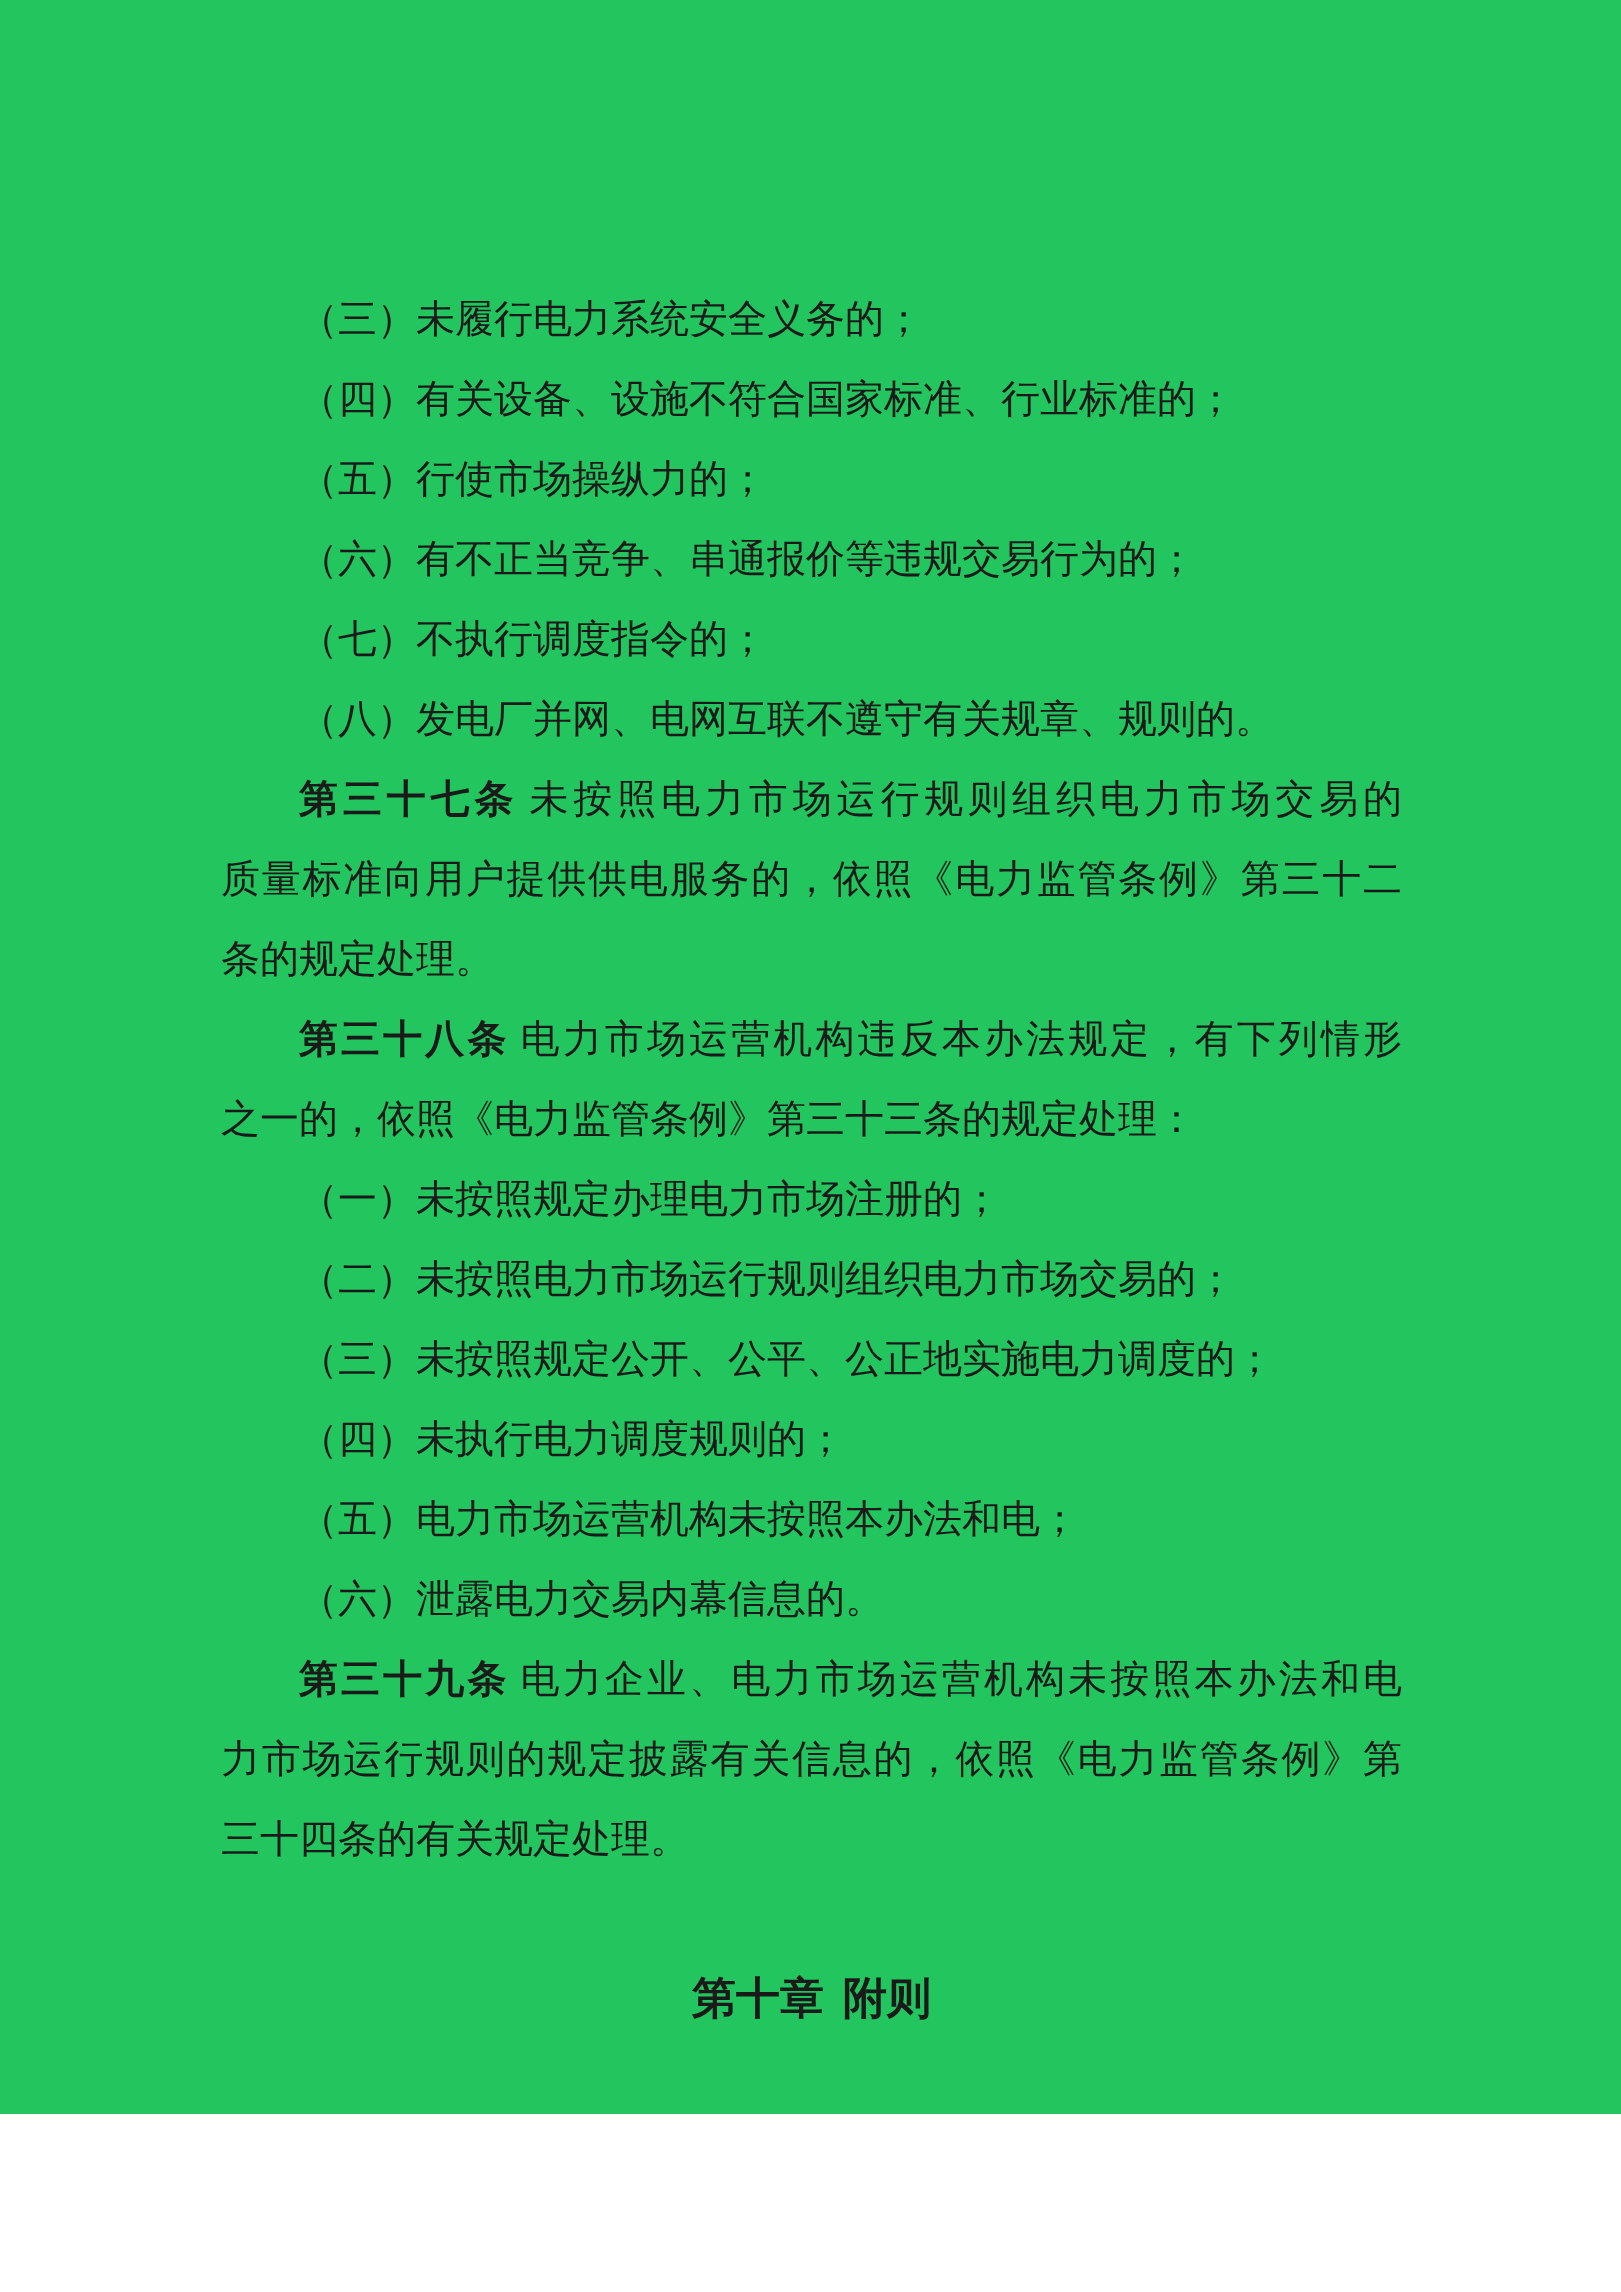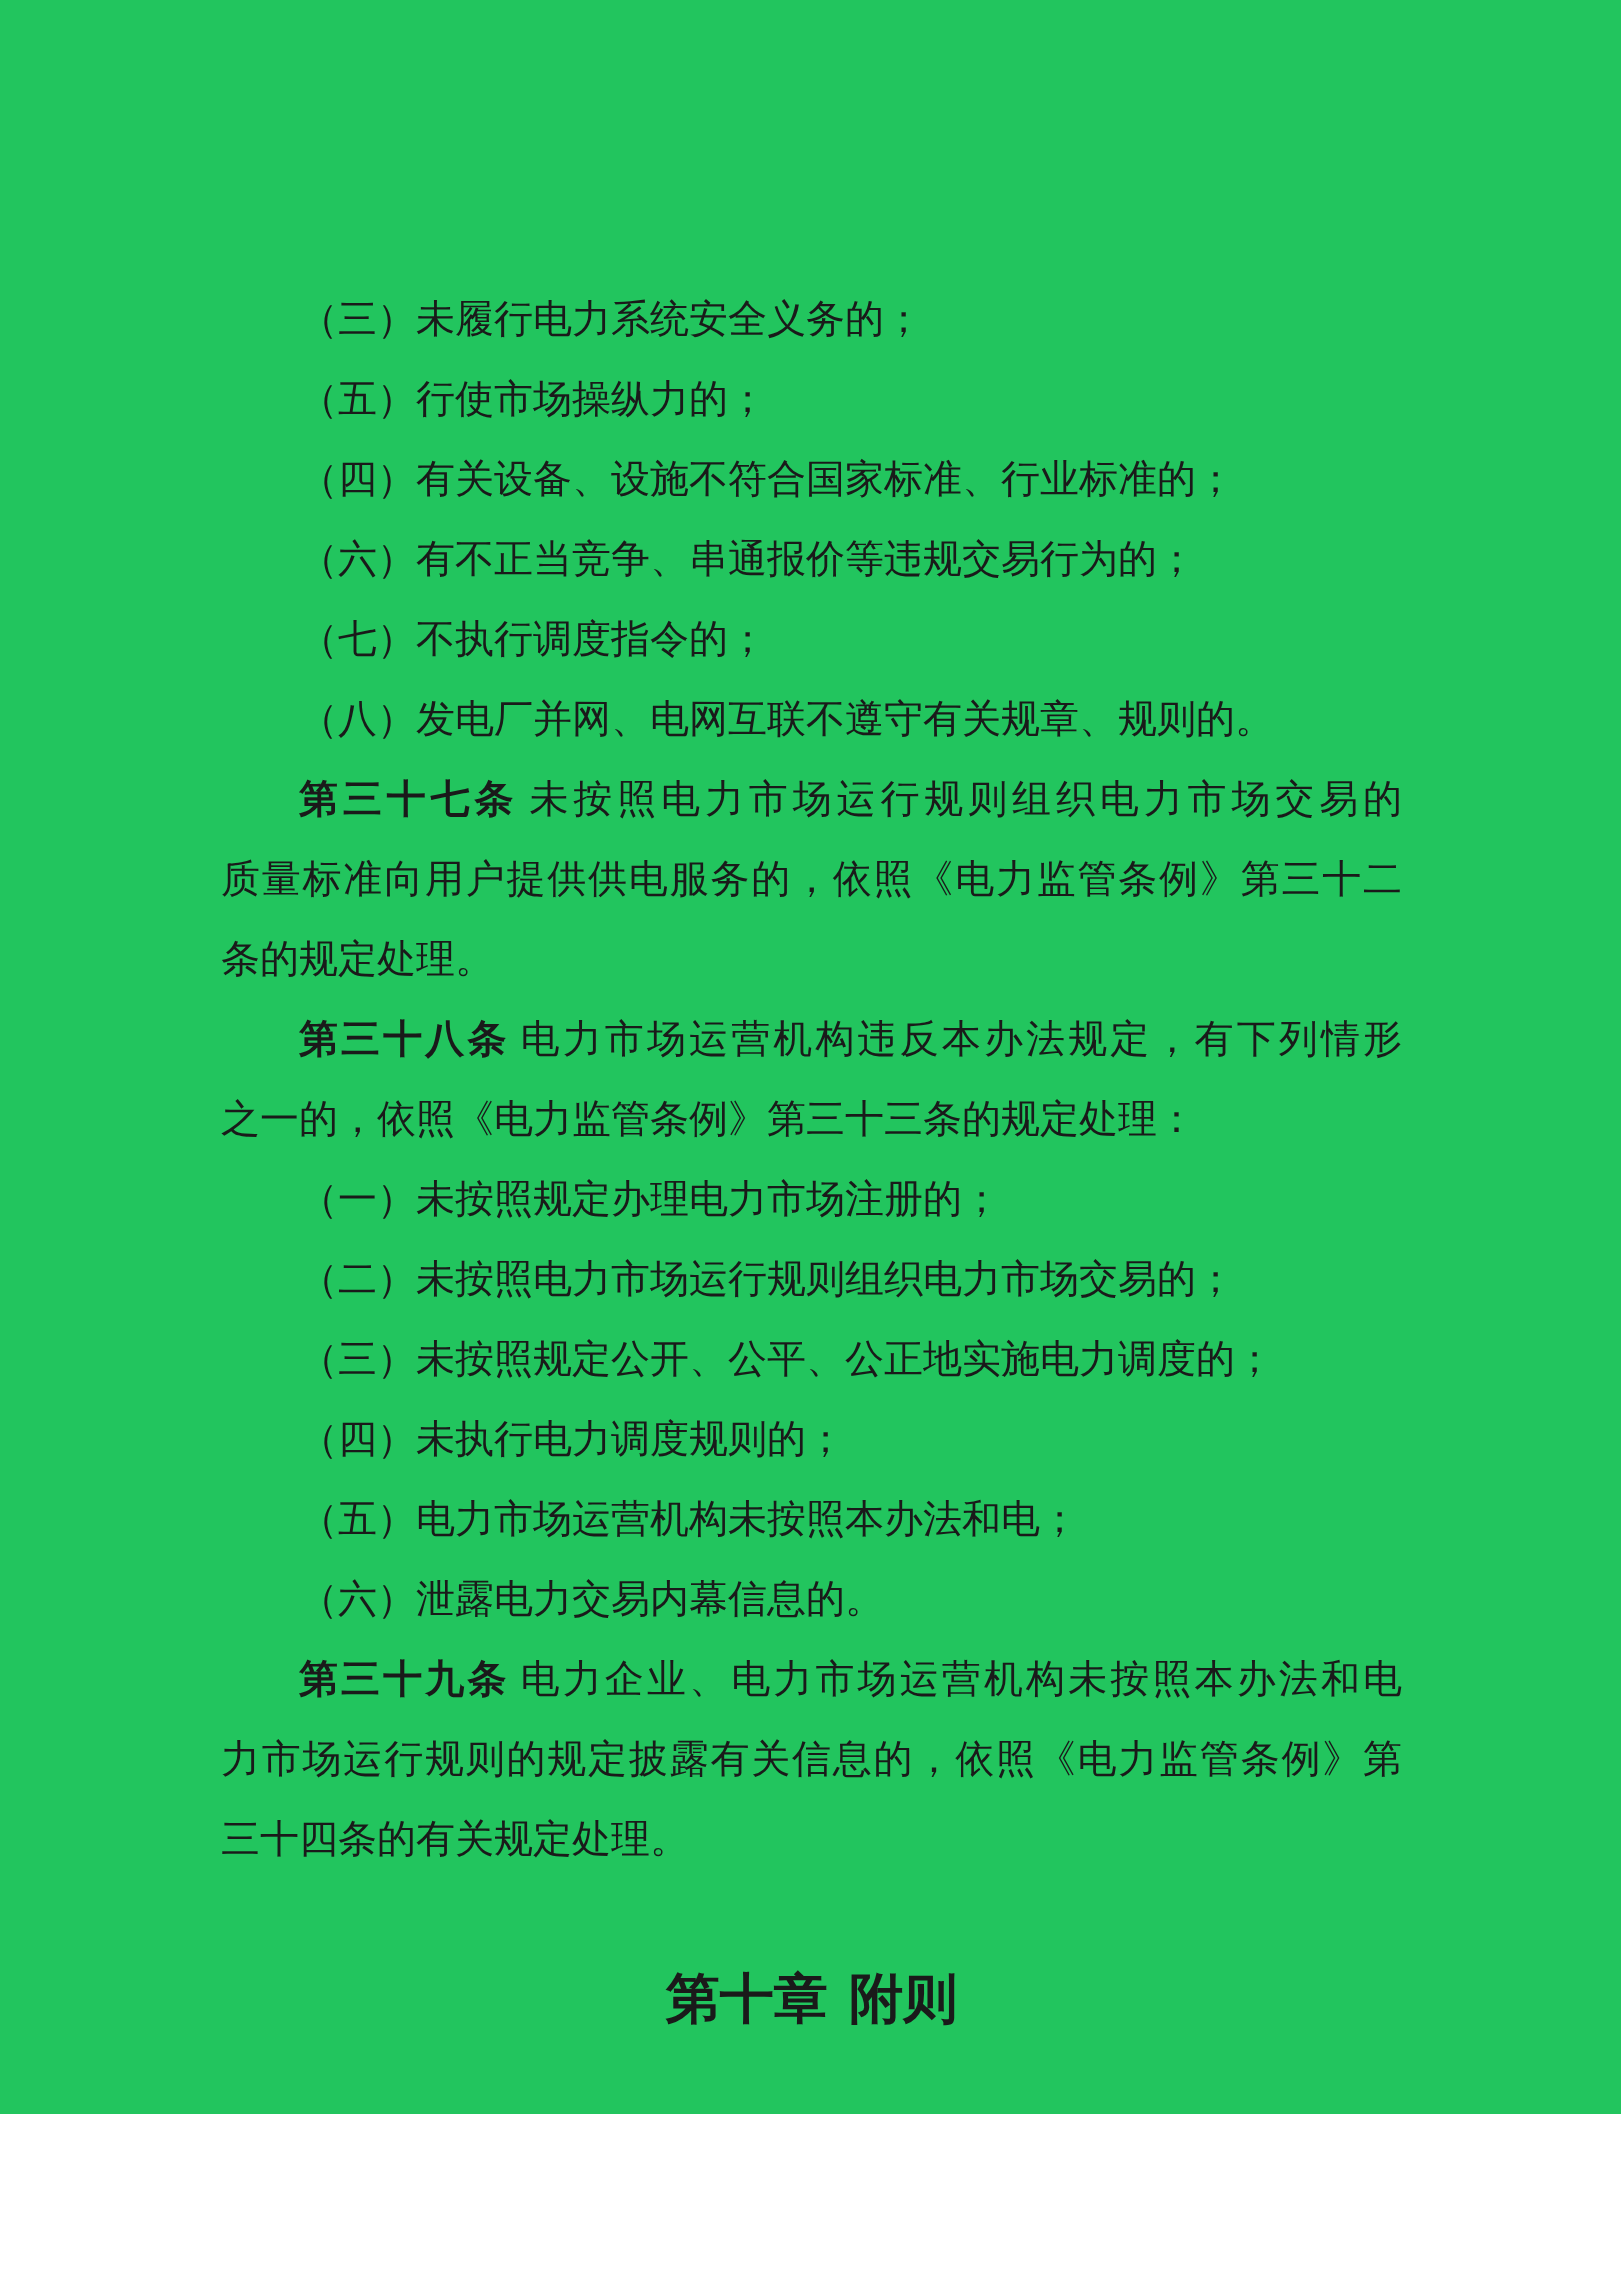--- a/index.html
+++ b/index.html
@@ -35,33 +35,33 @@
     font-weight: bold;
     margin-right: 11px;
   }
   .label:empty { display: none; margin: 0; }
   .spacer { height: 80px; }
   .heading {
     height: 80px;
     line-height: 80px;
     text-align: center;
     font-weight: bold;
-    font-size: 54px;
+    font-size: 44px;
     word-spacing: 7.8px;
   }
 </style>
 </head>
 <body>
 
 <div class="page">
   <div class="doc">
 
     <div class="line indent"><span class="txt">（三）未履行电力系统安全义务的；</span></div>
+    <div class="line indent"><span class="txt">（四）有关设备、设施不符合国家标准、行业标准的；</span></div>
     <div class="line indent"><span class="txt">（五）行使市场操纵力的；</span></div>
-    <div class="line indent"><span class="txt">（四）有关设备、设施不符合国家标准、行业标准的；</span></div>
     <div class="line indent"><span class="txt">（六）有不正当竞争、串通报价等违规交易行为的；</span></div>
     <div class="line indent"><span class="txt">（七）不执行调度指令的；</span></div>
     <div class="line indent"><span class="txt">（八）发电厂并网、电网互联不遵守有关规章、规则的。</span></div>
 
     <div class="line indent jl"><span class="label">第三十七条</span><span class="txt">未按照电力市场运行规则组织电力市场交易的</span></div>
     <div class="line jl"><span class="txt">质量标准向用户提供供电服务的，依照《电力监管条例》第三十二</span></div>
     <div class="line"><span class="txt">条的规定处理。</span></div>
 
     <div class="line indent jl"><span class="label">第三十八条</span><span class="txt">电力市场运营机构违反本办法规定，有下列情形</span></div>
     <div class="line"><span class="txt">之一的，依照《电力监管条例》第三十三条的规定处理：</span></div>

